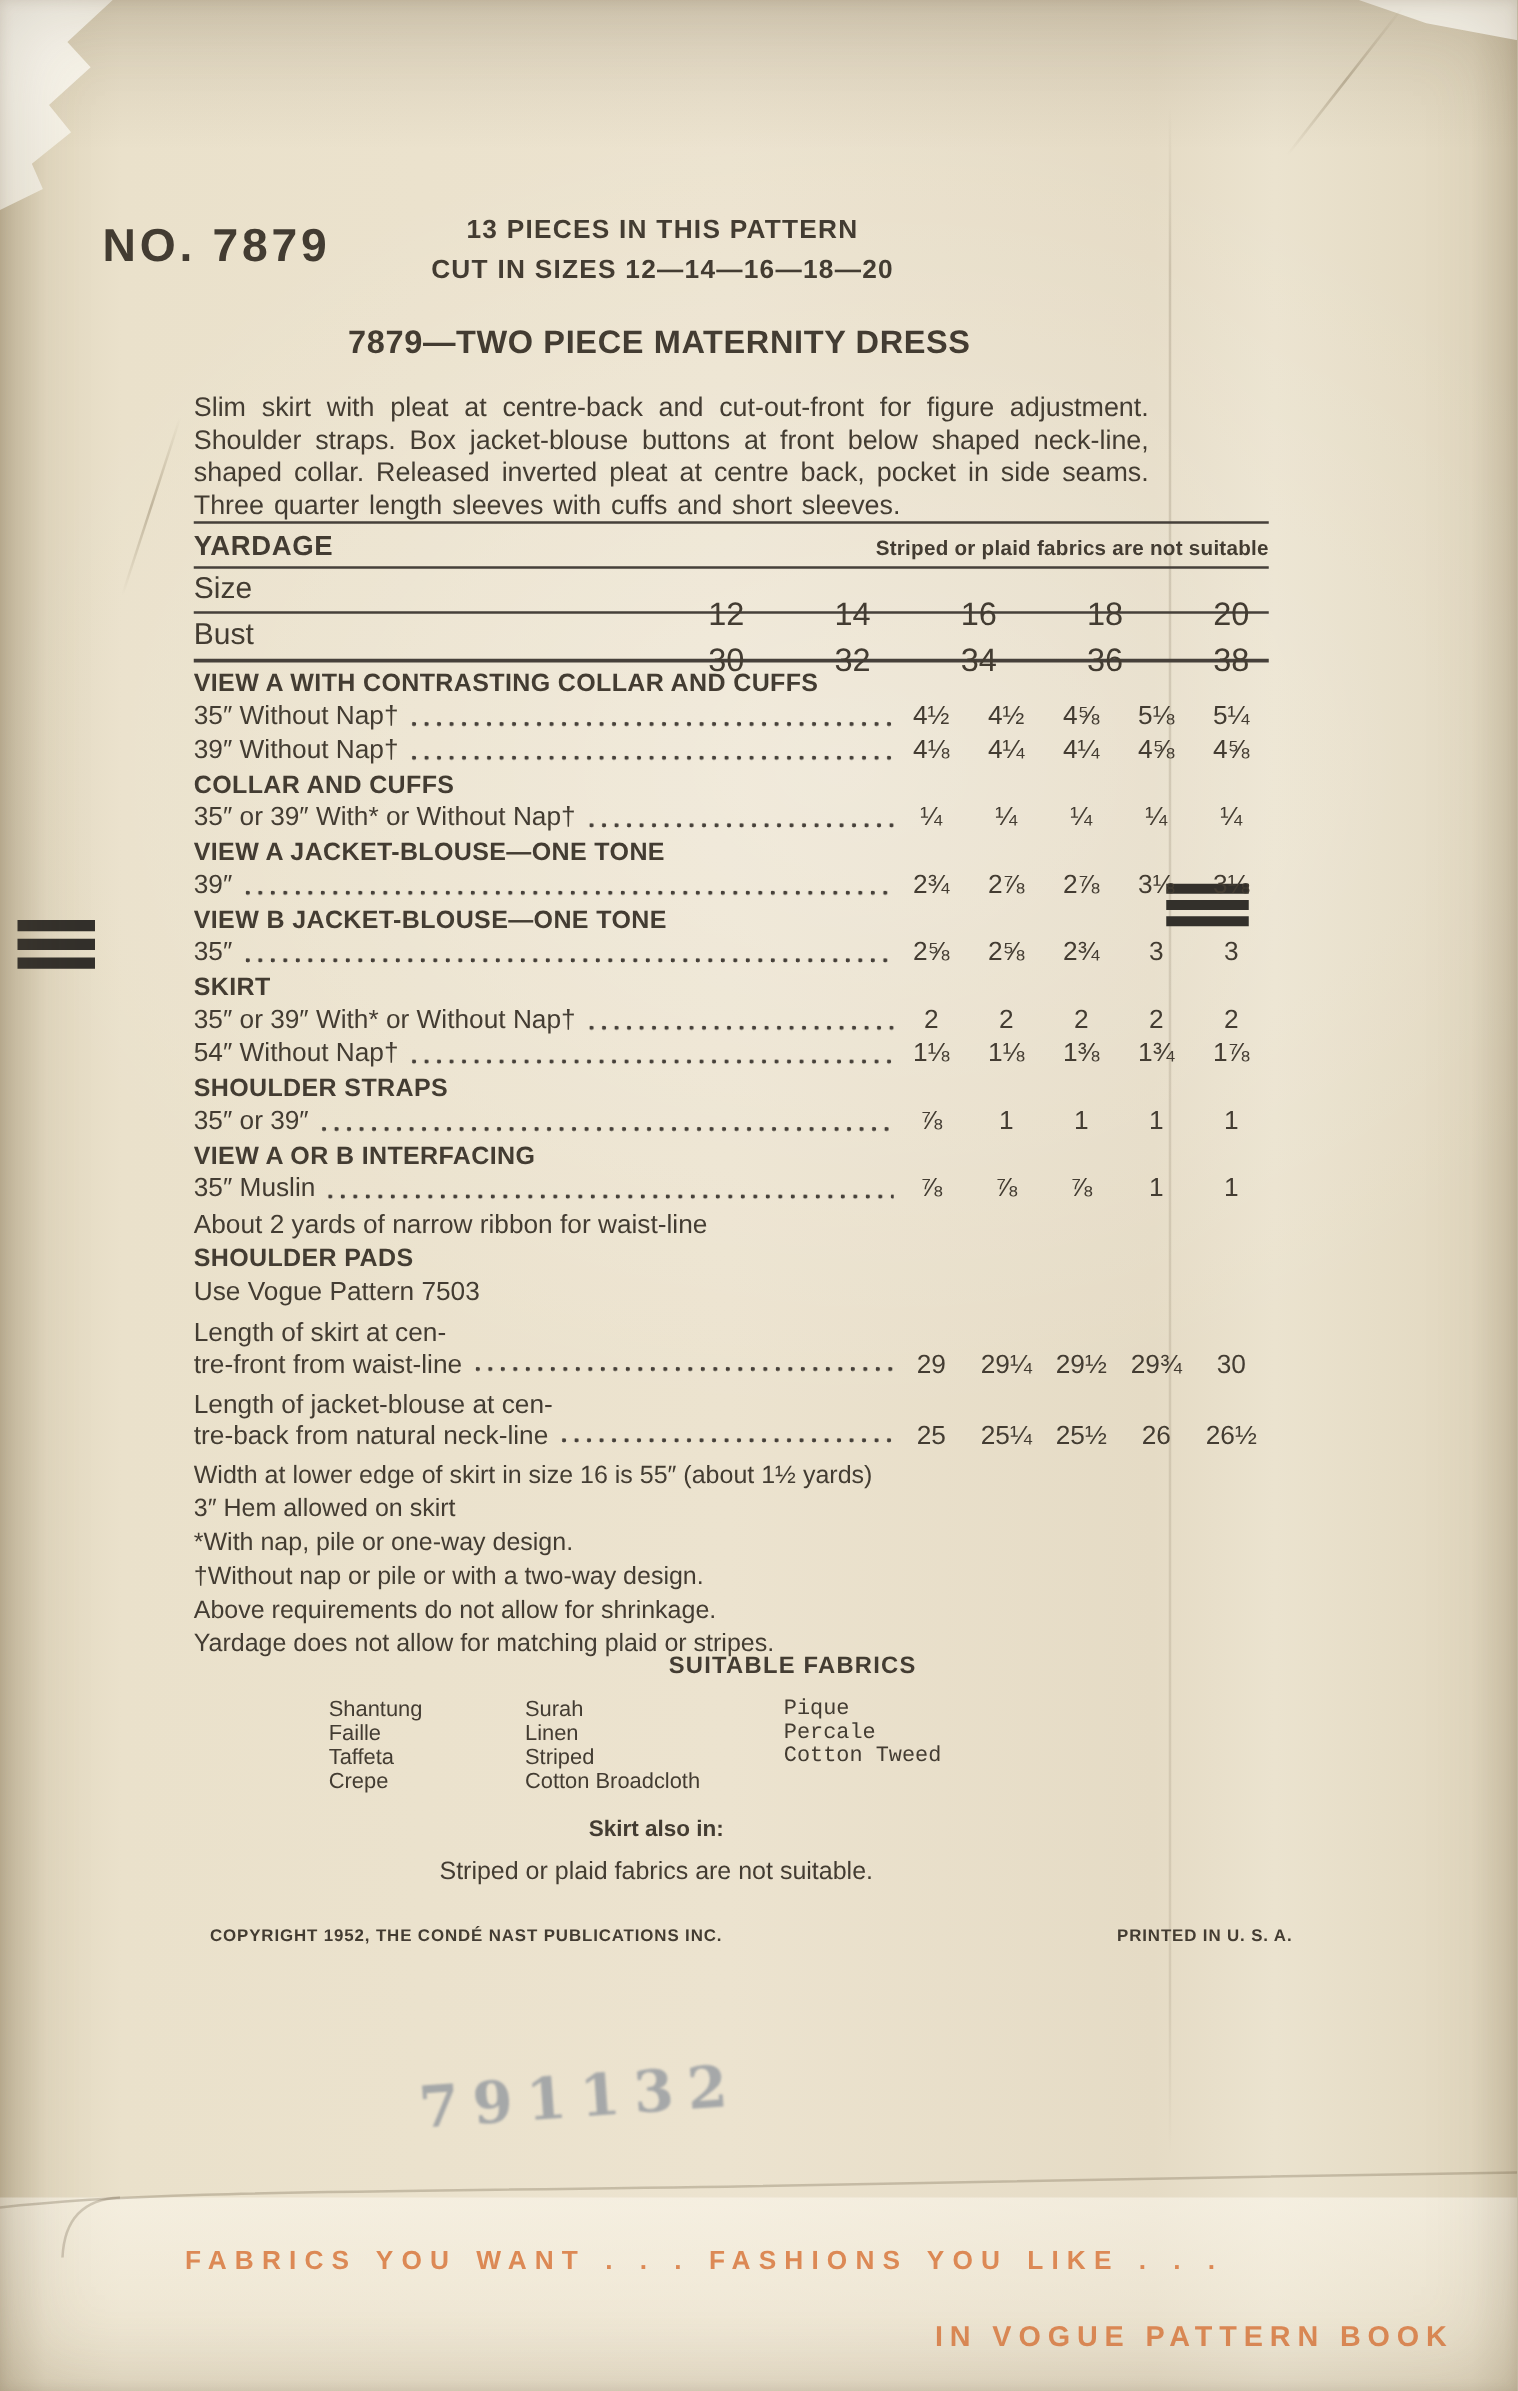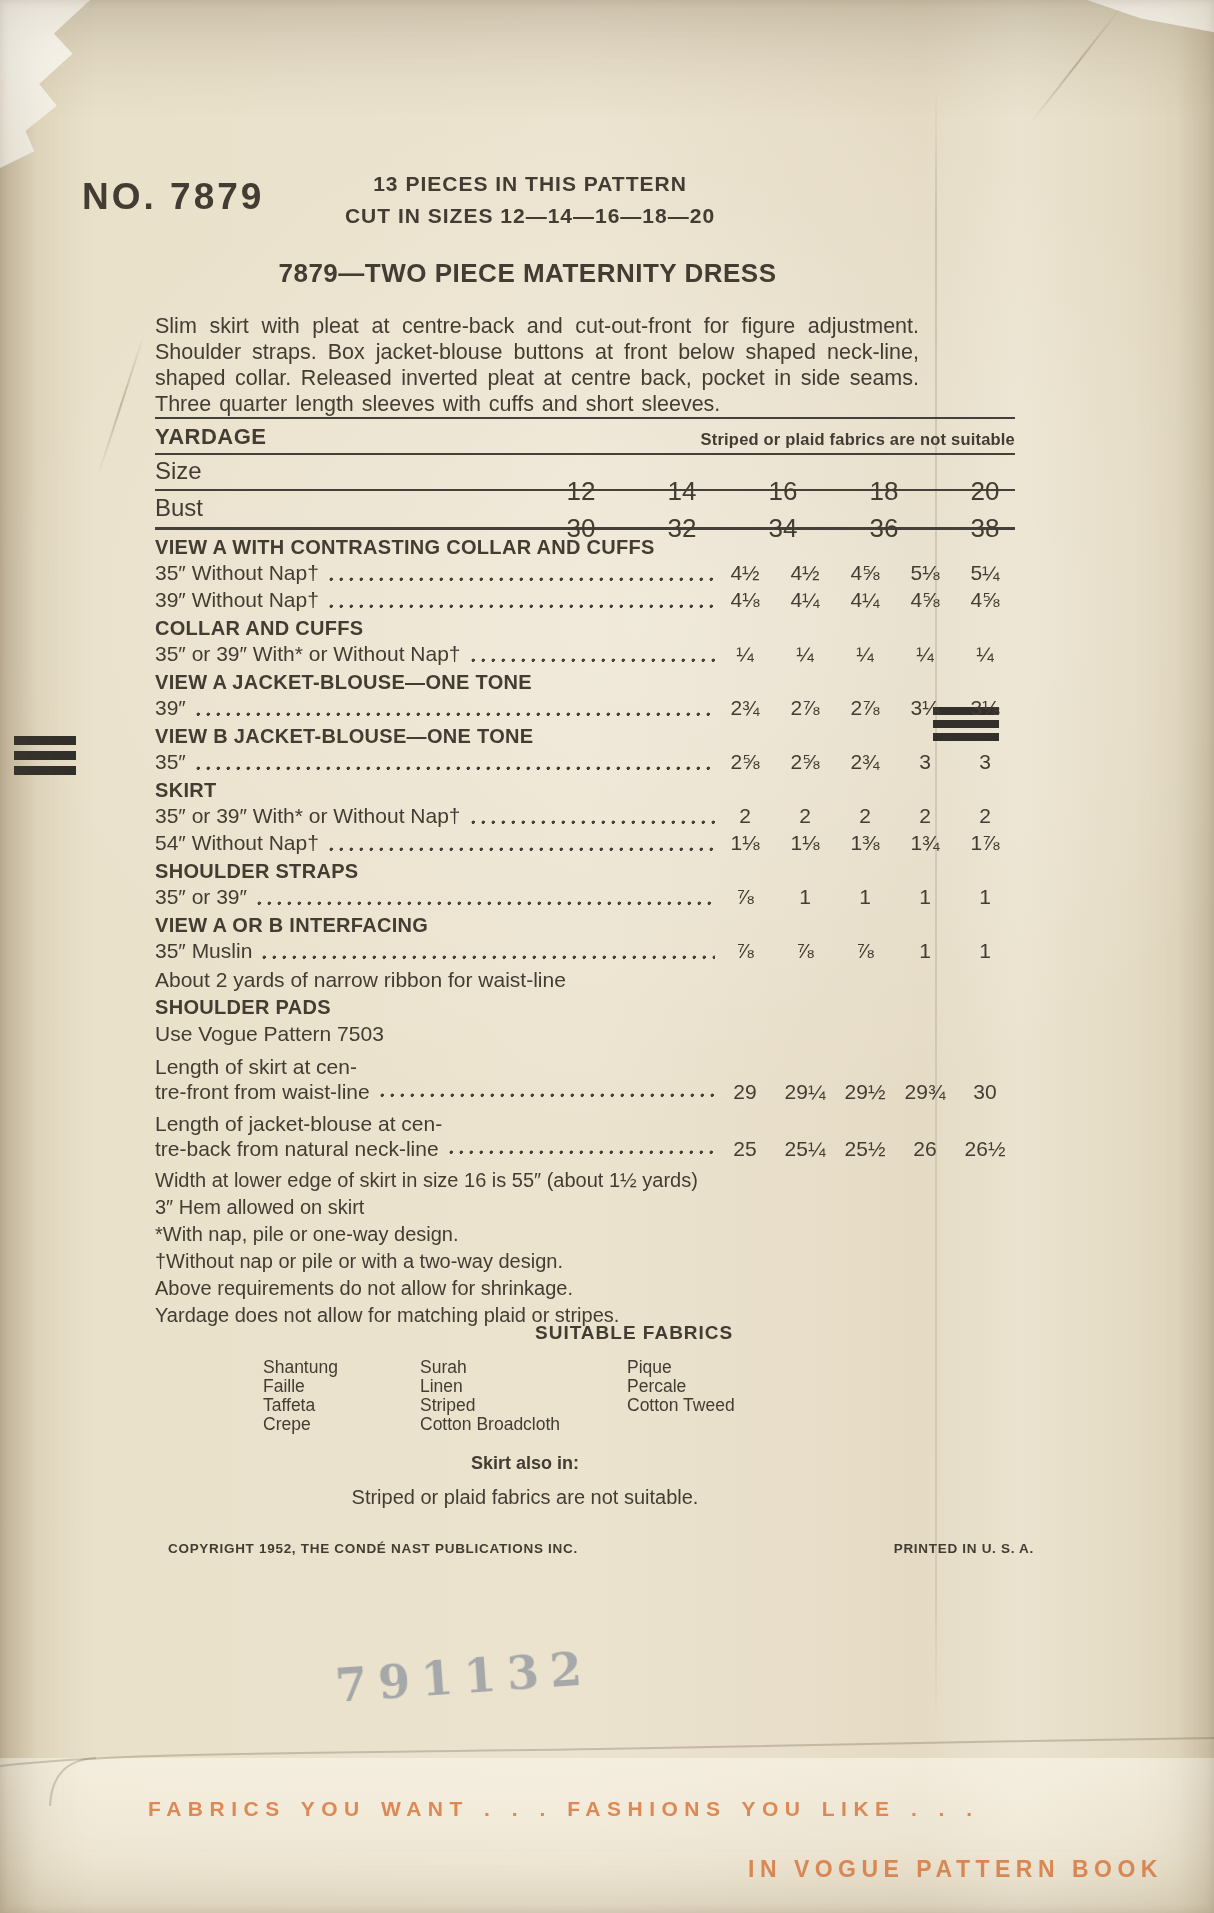--- a/index.html
+++ b/index.html
@@ -58,21 +58,21 @@
   .len1{font-size:21px;line-height:25px;margin-top:7px;}
   .len2{display:flex;align-items:baseline;font-size:21px;line-height:25px;height:25px;}
   .foot-note{font-size:20px;line-height:27px;}
 
   
   .sf-head{left:535px;top:1322px;font-size:19px;font-weight:700;letter-spacing:1px;}
   .sf-cols{left:263px;top:1358px;width:620px;height:90px;}
   .sf-col{position:absolute;top:0;font-size:17.5px;line-height:19px;}
   .sf-col.c0{left:0;}
   .sf-col.c1{left:157px;}
-  .sf-col.c2{left:364px;}
+  .sf-col.c2{left:364px;font-family:Liberation Mono, monospace;}
   .sf-center{left:155px;width:740px;text-align:center;}
   .skirt-also{top:1437px;font-size:18px;font-weight:700;margin-top:16px;}
   .skirt-fabrics{top:1459px;font-size:20px;}
   .fab-warning{top:1486px;font-size:20px;}
 
   
   .copyrow{left:168px;top:1541px;width:866px;display:flex;justify-content:space-between;
     font-size:13.5px;font-weight:700;letter-spacing:0.7px;}
   .stamp{left:335px;top:1650px;font-family:"DejaVu Serif",serif;font-weight:700;font-size:46px;
     letter-spacing:11px;color:rgba(95,110,132,0.5);transform:rotate(-4deg);filter:blur(0.7px);}

